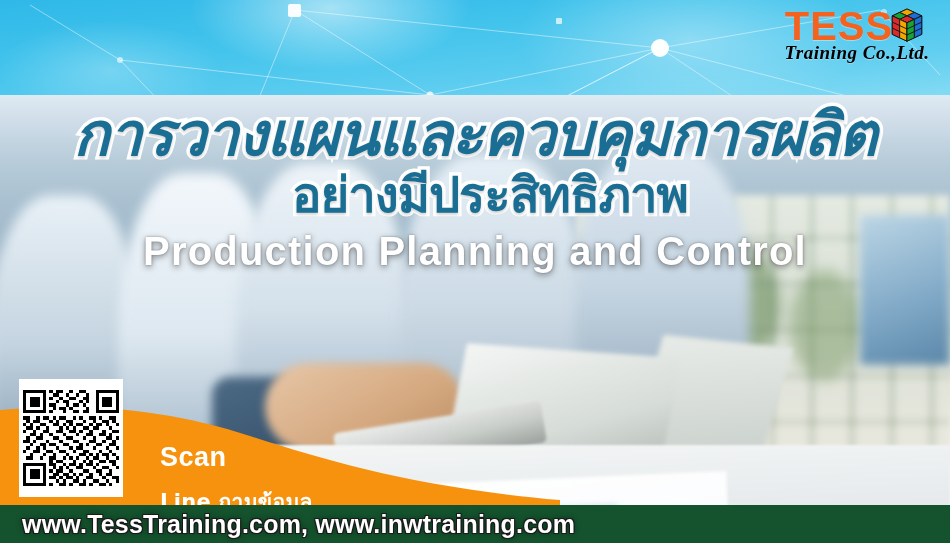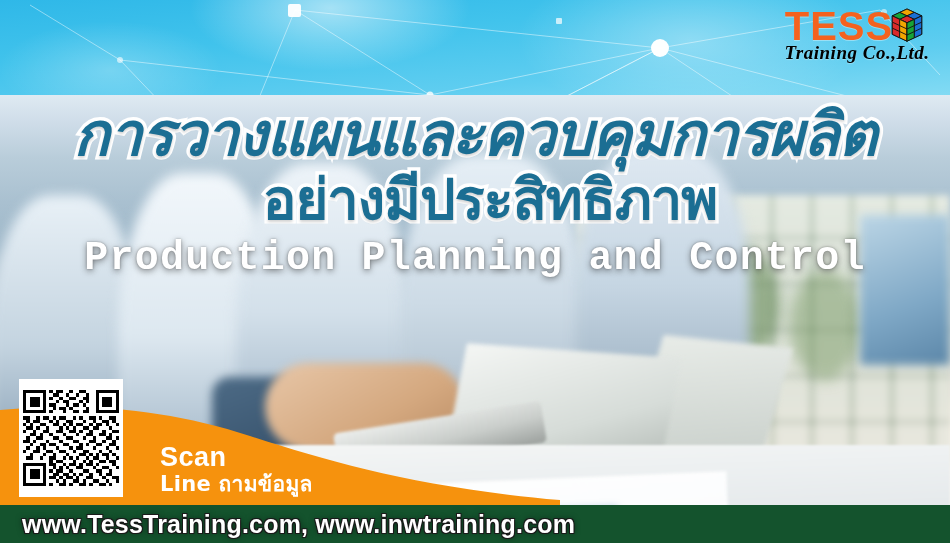--- a/index.html
+++ b/index.html
@@ -103,37 +103,37 @@
 
   
   .titles{position:absolute;left:0;top:104px;width:950px;text-align:center;}
   .th-line{
     font-family:"DejaVu Sans","Liberation Sans",sans-serif;
     font-weight:bold;color:#1b6e93;line-height:1.02;
     -webkit-text-stroke:7px #ffffff;paint-order:stroke fill;
     text-shadow:0 2px 3px rgba(0,0,0,.18);
   }
   .th-1{font-size:60px;letter-spacing:-1px;font-style:italic;}
-  .th-2{font-size:56px;letter-spacing:-1px;margin-top:6px;margin-left:30px;}
+  .th-2{font-size:49px;letter-spacing:-1px;margin-top:6px;margin-left:30px;}
   .en-line{
-    font-family:Liberation Mono, monospace;
+    font-family:Liberation Sans, sans-serif;
     font-weight:bold;font-size:40px;color:#ffffff;letter-spacing:1.2px;
     margin-top:8px;text-shadow:0 2px 6px rgba(40,40,40,.55),0 0 2px rgba(0,0,0,.35);
   }
 
   
   .ribbon{position:absolute;left:0;top:396px;width:560px;height:115px;overflow:hidden;}
   .ribbon svg{display:block;}
   .qr{
     position:absolute;left:19px;top:379px;width:104px;height:118px;background:#fff;padding:4px;
   }
   .qr svg{display:block;width:100%;height:100%;}
   .scan-text{position:absolute;left:160px;top:444px;color:#ffffff;line-height:1;}
   .scan-1{font-size:27px;font-weight:bold;letter-spacing:.5px;}
-  .scan-2{font-size:21px;font-weight:bold;letter-spacing:.3px;margin-top:3px;
+  .scan-2{font-size:21px;font-weight:bold;letter-spacing:.3px;margin-top:21px;
           font-family:"DejaVu Sans","Liberation Sans",sans-serif;}
 
   
   .urlbar{
     position:absolute;left:0;bottom:0;width:950px;height:38px;background:#14532d;
     display:flex;align-items:center;
   }
   .urlbar-text{
     padding-left:22px;color:#ffffff;font-weight:bold;font-size:25px;letter-spacing:.2px;
     text-shadow:1px 1px 0 #1a1a1a,-1px 1px 0 #1a1a1a,1px -1px 0 #1a1a1a,-1px -1px 0 #1a1a1a,0 0 6px rgba(0,0,0,.6);

